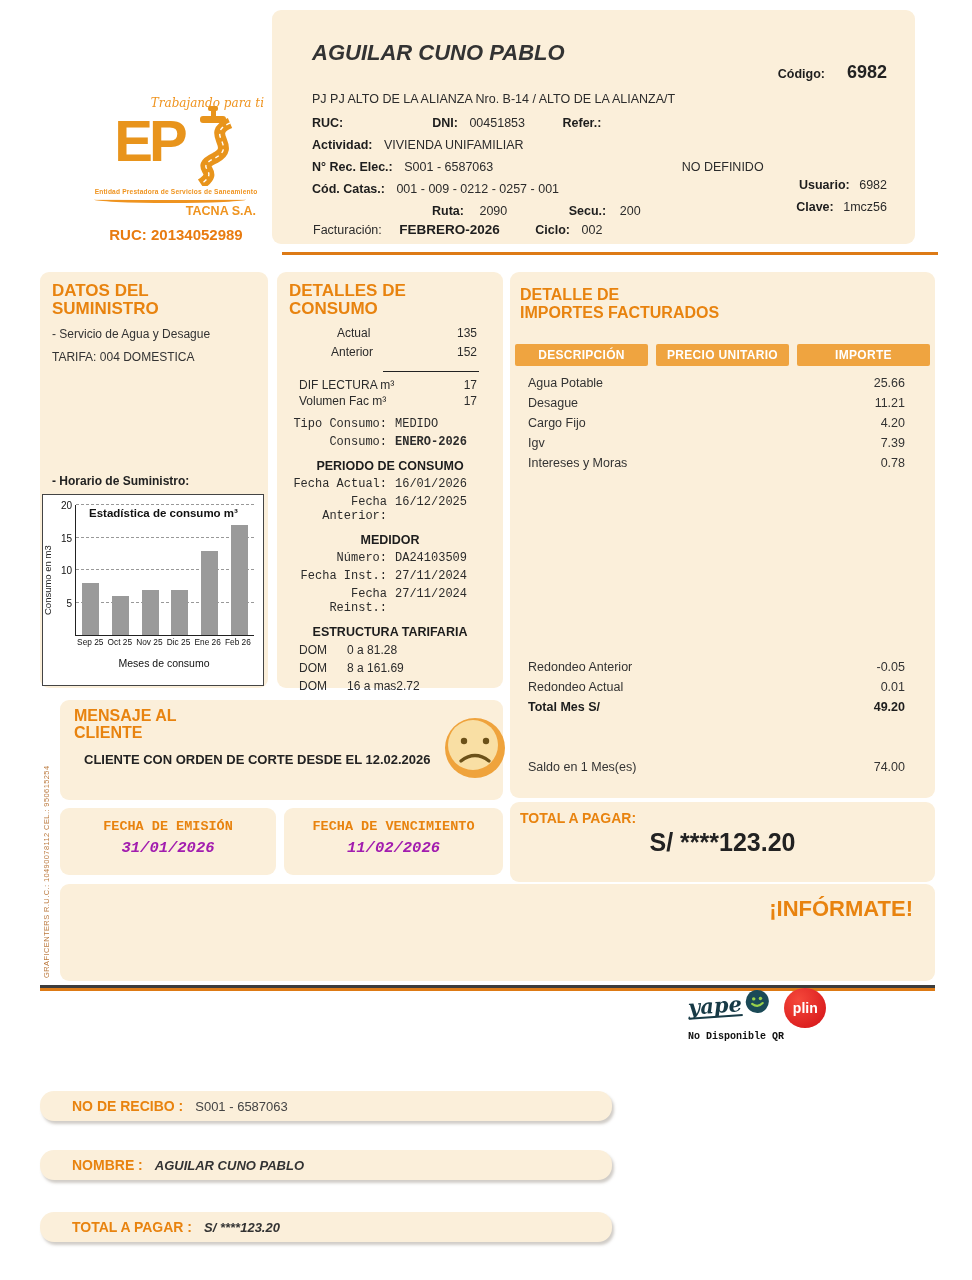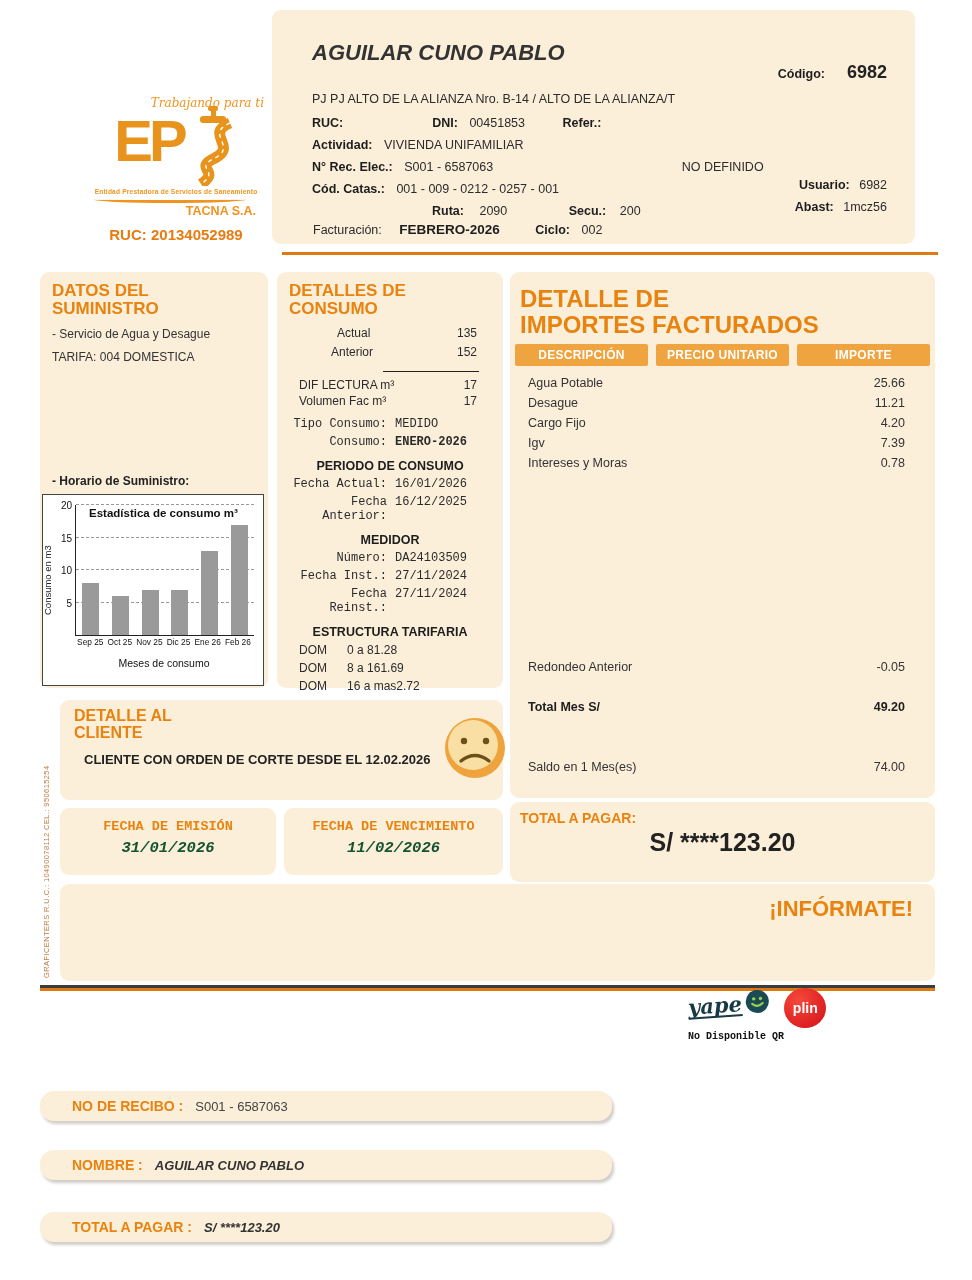--- a/index.html
+++ b/index.html
@@ -50,37 +50,37 @@
   .drow .v{text-align:right;}
   .dcenter{text-align:center;font-weight:bold;color:#1d1d1d;margin-top:10px;font-size:12.5px;}
   .dpair{display:flex;padding-left:10px;margin-top:4px;font-family:Liberation Mono, monospace;}
   .dpair .k{width:100px;text-align:right;}
   .dpair .v{margin-left:8px;}
   .hline{border-top:1px solid #222;margin:12px 24px 6px 106px;}
   .trow{display:flex;padding:0 26px 0 22px;margin-top:4px;}
   .trow .c1{width:48px;}　.trow .c2{flex:1;}　.trow .c3{text-align:right;}
   
   .importes-panel{left:510px;top:272px;width:425px;height:526px;}
-  .imp-title{font-size:24px;font-weight:bold;color:#e8830f;line-height:1.1;padding:14px 0 0 10px;}
+  .imp-title{font-size:16px;font-weight:bold;color:#e8830f;line-height:1.1;padding:14px 0 0 10px;}
   .col-btns{position:absolute;left:5px;top:72px;width:415px;display:flex;gap:8px;}
   .col-btn{background:#efa440;color:#fff;font-weight:bold;font-size:12px;text-align:center;
            padding:4px 0;border-radius:2px;flex:1;letter-spacing:.3px;}
   .irow{position:absolute;left:18px;right:30px;display:flex;justify-content:space-between;font-size:12.5px;color:#333;}
   .irow.bold{font-weight:bold;color:#1d1d1d;}
   
   .mensaje-panel{left:60px;top:700px;width:443px;height:100px;}
   .msg-title{font-size:16px;font-weight:bold;color:#e8830f;line-height:1.05;padding:8px 0 0 14px;}
   .msg-body{position:absolute;left:24px;top:52px;width:390px;font-size:13px;font-weight:bold;color:#222;}
   .sad-face{position:absolute;right:-4px;top:16px;}
   
   .fecha-panel{height:67px;top:808px;text-align:center;font-family:Liberation Mono, monospace;}
   .fecha-em{left:60px;width:216px;}
   .fecha-ven{left:284px;width:219px;}
   .fecha-label{font-size:13.5px;font-weight:bold;color:#e8830f;margin-top:11px;}
-  .fecha-value{font-size:15.5px;font-weight:bold;font-style:italic;color:#14532d;margin-top:5px;}
+  .fecha-value{font-size:15.5px;font-weight:bold;font-style:italic;color:#a21caf;margin-top:5px;}
   .total-panel{left:510px;top:802px;width:425px;height:80px;}
   .total-label{font-size:14px;font-weight:bold;color:#e8830f;padding:8px 0 0 10px;}
   .total-value{text-align:center;font-size:25px;font-weight:bold;color:#222;margin-top:2px;}
   .informate-panel{left:60px;top:884px;width:875px;height:97px;}
   .informate{position:absolute;right:22px;top:12px;font-size:22px;font-weight:bold;color:#e8830f;}
   
   .divider-dark{position:absolute;left:40px;top:985px;width:895px;height:3px;background:#3c3c3c;}
   .divider-orange{position:absolute;left:40px;top:988px;width:895px;height:3px;background:#dd7a15;}
   .side-note{position:absolute;left:42px;top:978px;transform:rotate(-90deg);transform-origin:0 0;
              font-size:7.5px;color:#bc7b40;white-space:nowrap;letter-spacing:.4px;}
@@ -155,21 +155,21 @@
       <span class="lab">Ruta:</span>
       <span style="margin-left:12px;">2090</span>
       <span class="lab" style="margin-left:58px;">Secu.:</span>
       <span style="margin-left:10px;">200</span>
     </div>
     <div class="hp usuario-row">
       <span class="lab">Usuario:</span>
       <span style="margin-left:6px;">6982</span>
     </div>
     <div class="hp clave-row">
-      <span class="lab">Abast:</span>
+      <span class="lab">Clave:</span>
       <span style="margin-left:6px;">1mcz56</span>
     </div>
     <div class="hp" style="left:41px;top:212px;">
       <span>Facturación:</span>
       <span class="lab" style="margin-left:14px;font-size:13.5px;">FEBRERO-2026</span>
       <span class="lab" style="margin-left:32px;">Ciclo:</span>
       <span style="margin-left:8px;">002</span>
     </div>
   </div>
   <div class="header-underline"></div>
@@ -312,33 +312,37 @@
         <span>7.39</span>
       </div>
     <div class="irow" style="top:184px;">
         <span>Intereses y Moras</span>
         <span>0.78</span>
       </div>
     <div class="irow" style="top:388px;">
         <span>Redondeo Anterior</span>
         <span>-0.05</span>
       </div>
+    <div class="irow" style="top:408px;">
+        <span>Redondeo Actual</span>
+        <span>0.01</span>
+      </div>
     <div class="irow bold" style="top:428px;">
         <span>Total Mes S/</span>
         <span>49.20</span>
       </div>
     <div class="irow" style="top:488px;">
         <span>Saldo en 1 Mes(es)</span>
         <span>74.00</span>
       </div>
   </div>
 
   <div class="panel mensaje-panel">
     <div class="msg-title">
-      <div>DETALLE AL</div>
+      <div>MENSAJE AL</div>
       <div>CLIENTE</div>
     </div>
     <div class="msg-body">CLIENTE CON ORDEN DE CORTE DESDE EL 12.02.2026</div>
     <div class="sad-face">
       <svg width="64" height="64" viewBox="0 0 64 64">
         <circle cx="32" cy="32" r="30" fill="#efa33c"></circle>
         <circle cx="30" cy="29" r="25" fill="#f9dfa4"></circle>
         <circle cx="21" cy="25" r="3.2" fill="#6b5119"></circle>
         <circle cx="43" cy="25" r="3.2" fill="#6b5119"></circle>
         <path d="M18 45 Q32 34 46 45" stroke="#6b5119" stroke-width="3.4" fill="none" stroke-linecap="round"></path>

